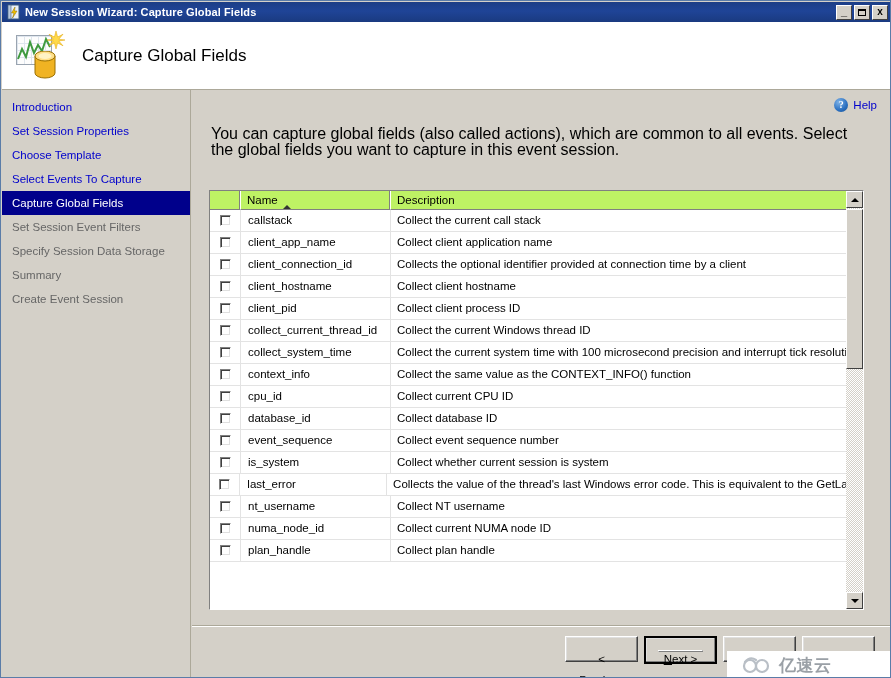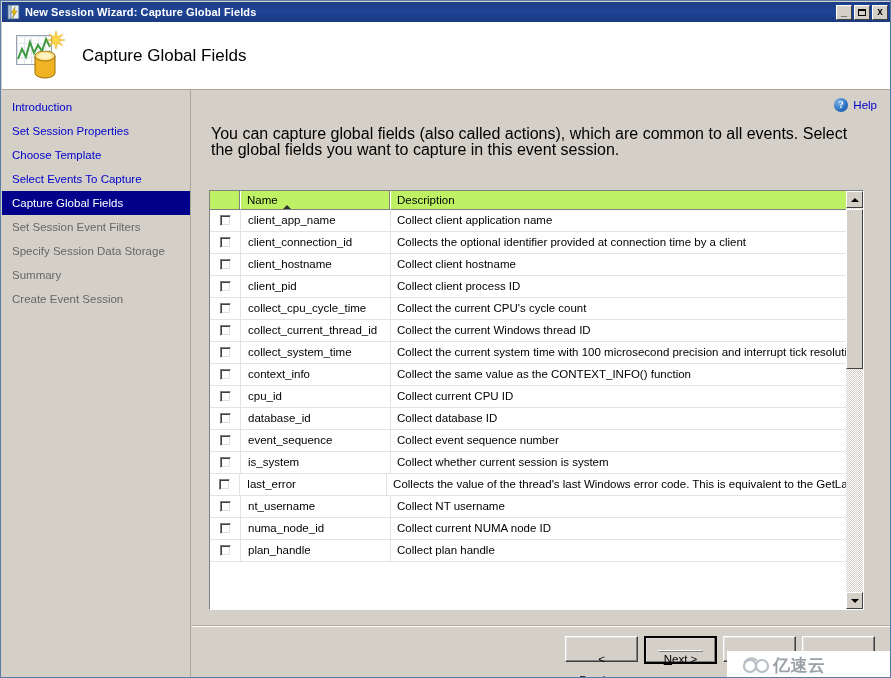--- a/index.html
+++ b/index.html
@@ -388,21 +388,21 @@
 
   
   #watermark {
     position: absolute;
     left: 726px; top: 650px;
     width: 164px;
     height: 28px;
     background: #ffffff;
     display: flex;
     align-items: center;
-    gap: 2px;
+    gap: 8px;
     padding-left: 14px;
     box-sizing: border-box;
   }
   #watermark .wm-text {
     color: #9aa0a6;
     font-size: 17px;
     font-weight: bold;
     letter-spacing: 0.5px;
     font-family: "DejaVu Sans", sans-serif;
   }
@@ -483,20 +483,27 @@
           </div>
           <div class="hcell c-desc">
             <span>Description</span>
           </div>
         </div>
         <div id="grid-body">
             <div class="grow">
               <div class="gcell c-check">
                 <i class="cbx"></i>
               </div>
+              <div class="gcell c-name">callstack</div>
+              <div class="gcell c-desc">Collect the current call stack</div>
+            </div>
+            <div class="grow">
+              <div class="gcell c-check">
+                <i class="cbx"></i>
+              </div>
               <div class="gcell c-name">client_app_name</div>
               <div class="gcell c-desc">Collect client application name</div>
             </div>
             <div class="grow">
               <div class="gcell c-check">
                 <i class="cbx"></i>
               </div>
               <div class="gcell c-name">client_connection_id</div>
               <div class="gcell c-desc">Collects the optional identifier provided at connection time by a client</div>
             </div>
@@ -506,27 +513,20 @@
               </div>
               <div class="gcell c-name">client_hostname</div>
               <div class="gcell c-desc">Collect client hostname</div>
             </div>
             <div class="grow">
               <div class="gcell c-check">
                 <i class="cbx"></i>
               </div>
               <div class="gcell c-name">client_pid</div>
               <div class="gcell c-desc">Collect client process ID</div>
-            </div>
-            <div class="grow">
-              <div class="gcell c-check">
-                <i class="cbx"></i>
-              </div>
-              <div class="gcell c-name">collect_cpu_cycle_time</div>
-              <div class="gcell c-desc">Collect the current CPU's cycle count</div>
             </div>
             <div class="grow">
               <div class="gcell c-check">
                 <i class="cbx"></i>
               </div>
               <div class="gcell c-name">collect_current_thread_id</div>
               <div class="gcell c-desc">Collect the current Windows thread ID</div>
             </div>
             <div class="grow">
               <div class="gcell c-check">

